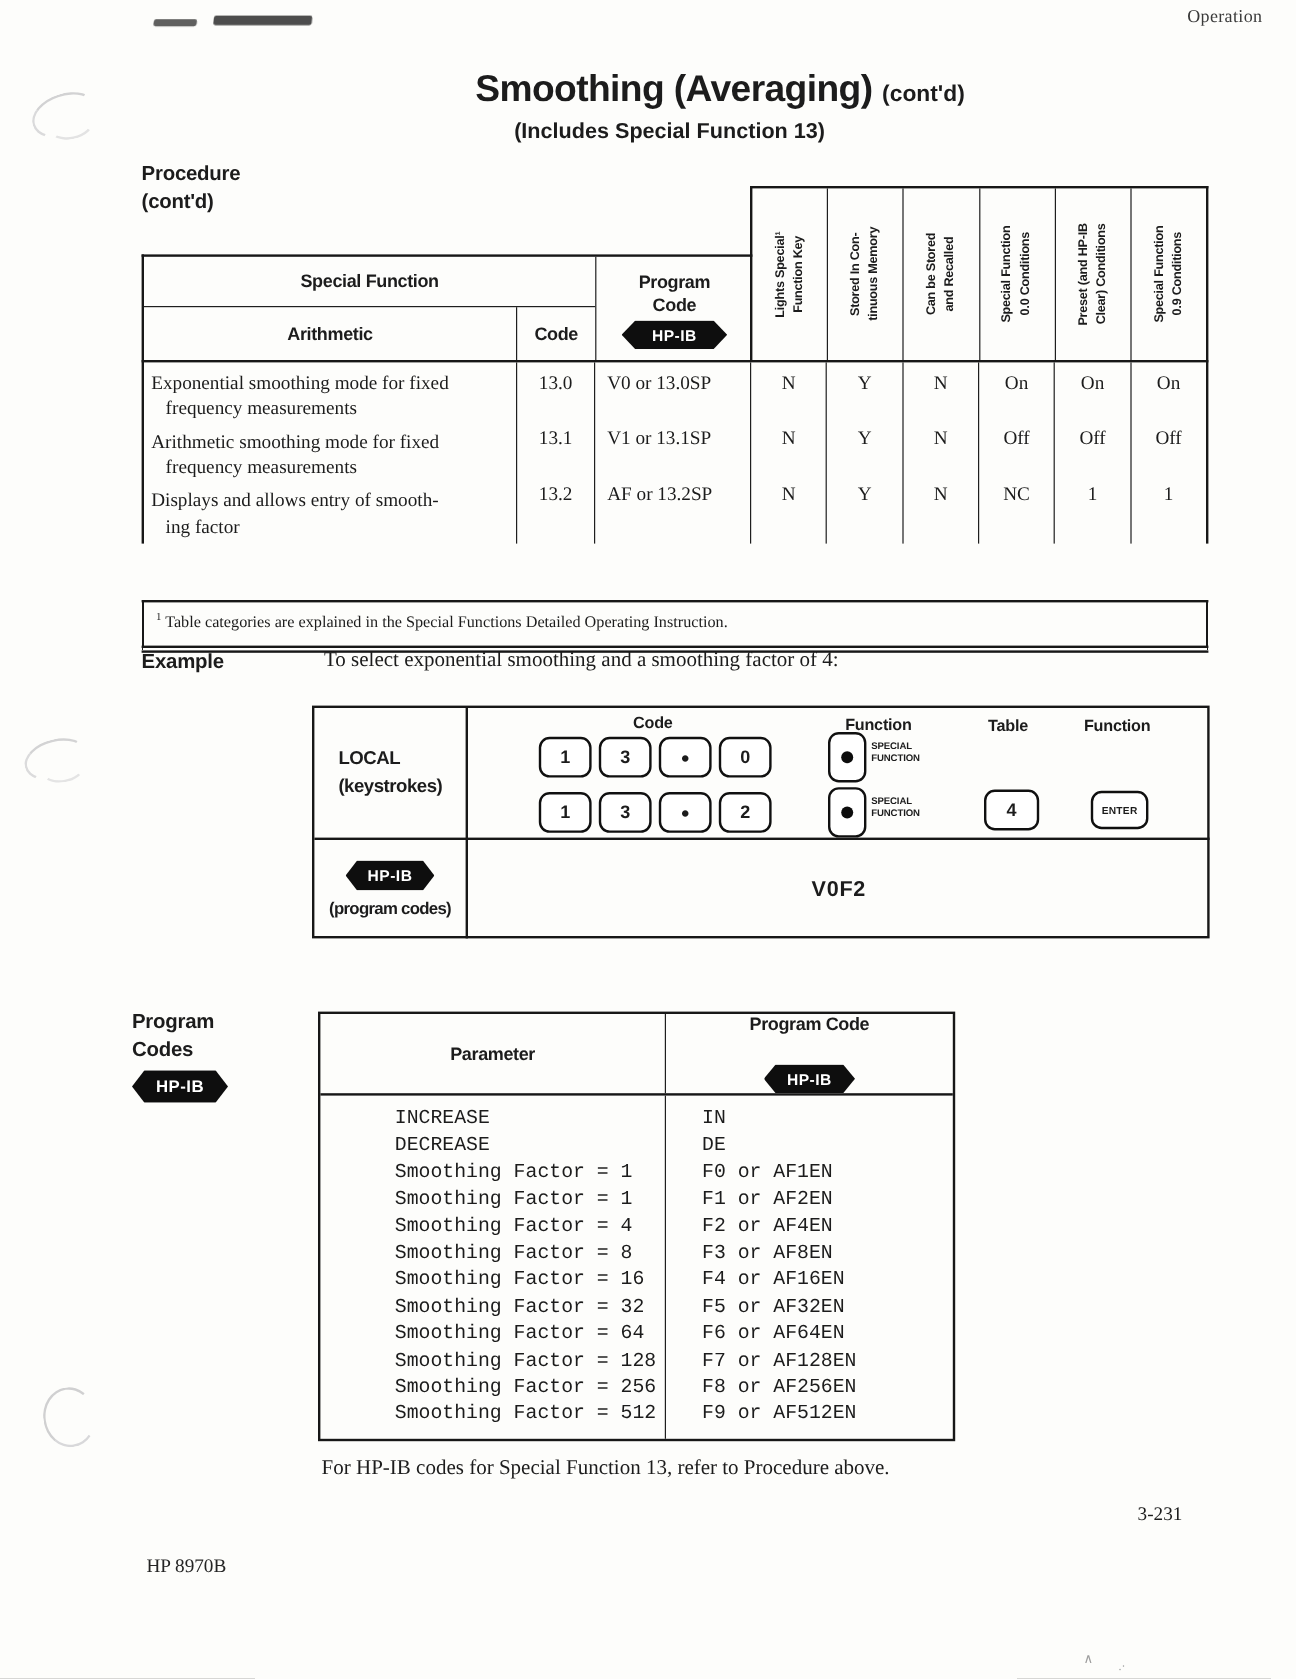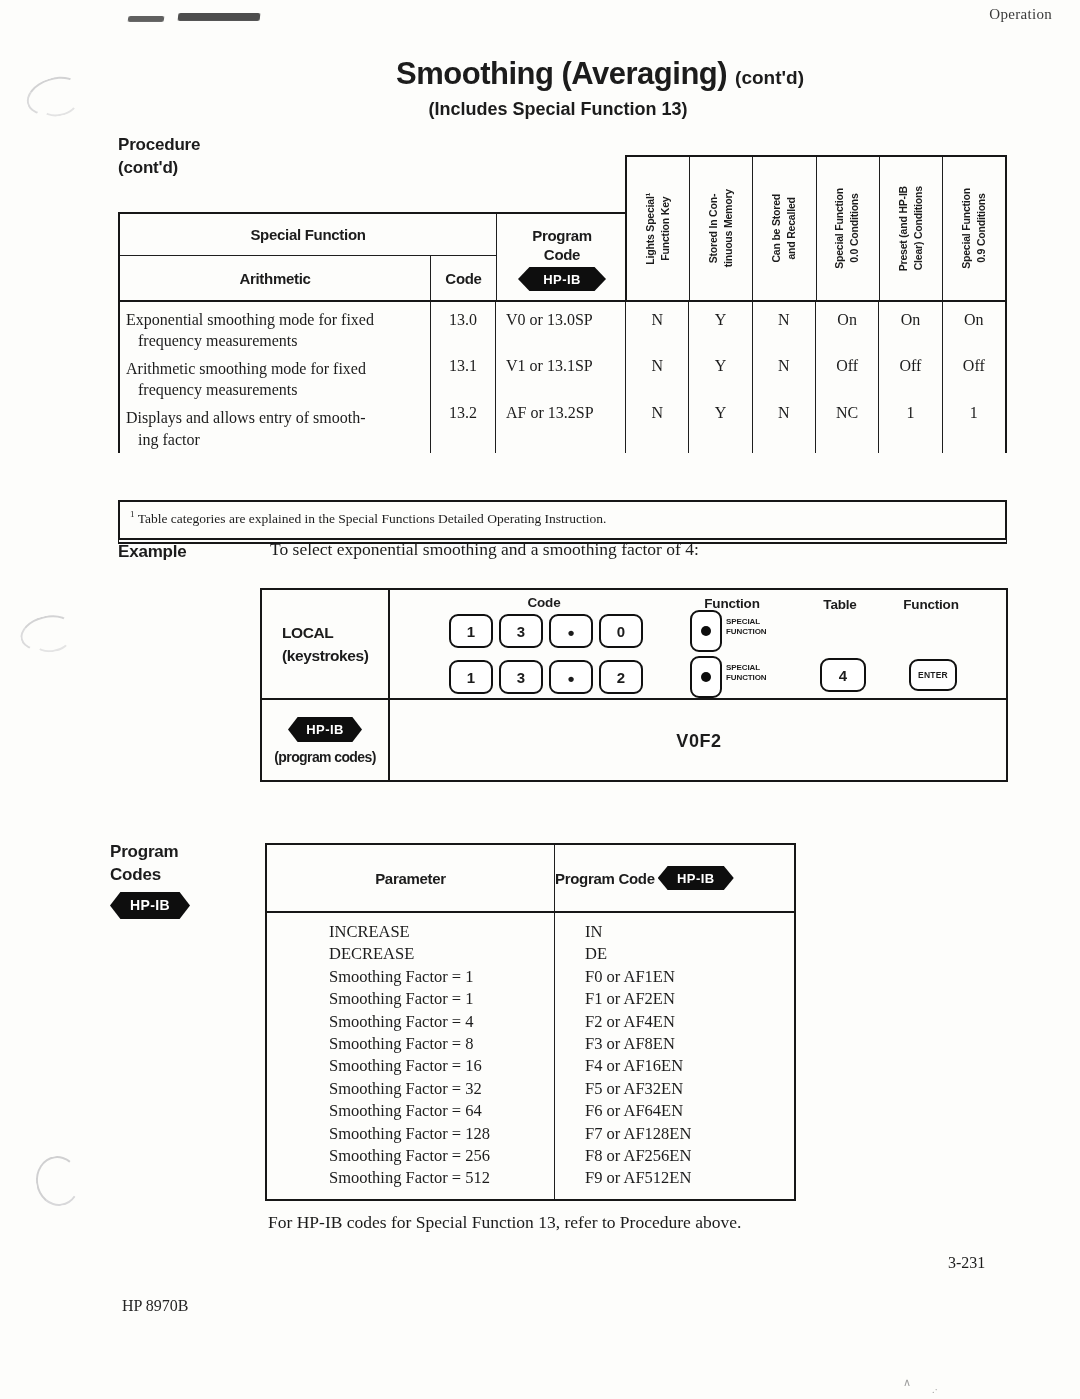--- a/index.html
+++ b/index.html
@@ -98,22 +98,22 @@
   .sfkey { width:28px; height:38px; border-radius:9px; }
   .sf-dot { width:10px; height:10px; border-radius:50%; background:#0c0c0c; }
   .sf-label { position:absolute; font-family:"Liberation Sans",sans-serif; font-weight:bold;
     font-size:8px; line-height:1.25; letter-spacing:-.1px; }
   .enterkey { width:44px; height:28px; font-size:8.5px; letter-spacing:.2px; }
 
   
   .pc-table { left:265px; top:843px; width:531px; border:2px solid #171717; box-sizing:border-box; }
   .pc-head { display:flex; height:66px; border-bottom:2px solid #171717; }
   .pc-h-param { width:288px; border-right:1.5px solid #1e1e1e; box-sizing:border-box; display:flex; align-items:center; justify-content:center; }
-  .pc-h-code { flex:1; display:flex; flex-direction:row; align-items:center; justify-content:flex-start; gap:3px; }
-  .pc-body { display:flex; }
+  .pc-h-code { flex:1; display:flex; flex-direction:column; align-items:center; justify-content:space-between; gap:3px; }
+  .pc-body { display:flex;font-family:Liberation Mono, monospace; }
   .pc-b-param { width:288px; border-right:1.5px solid #1e1e1e; box-sizing:border-box; padding:8px 0 9px 62px; }
   .pc-b-code { flex:1; padding:8px 16px 9px 30px; }
   .pc-row { font-size:16.5px; line-height:22.4px; white-space:nowrap; }
 
   
   .bottom-note { left:268px; top:1212px; font-size:17.5px; }
   .page-num { left:948px; top:1254px; font-size:16px; }
   .footer-model { left:122px; top:1297px; font-size:16px; color:#242424; filter:blur(.3px); }
   .faint { color:#9e9e9e; }
 

